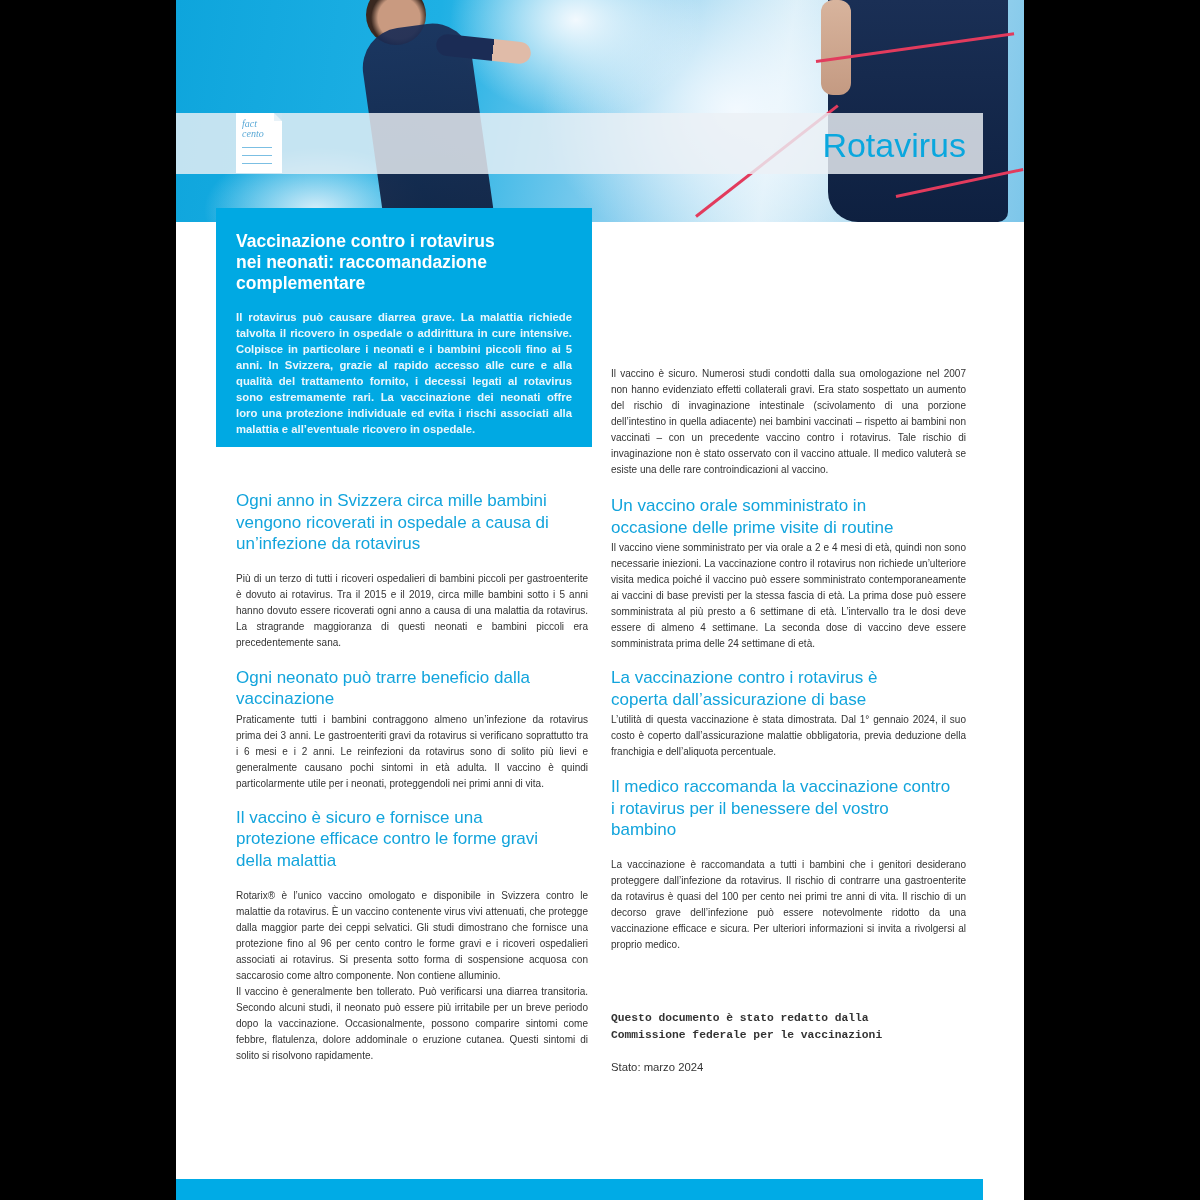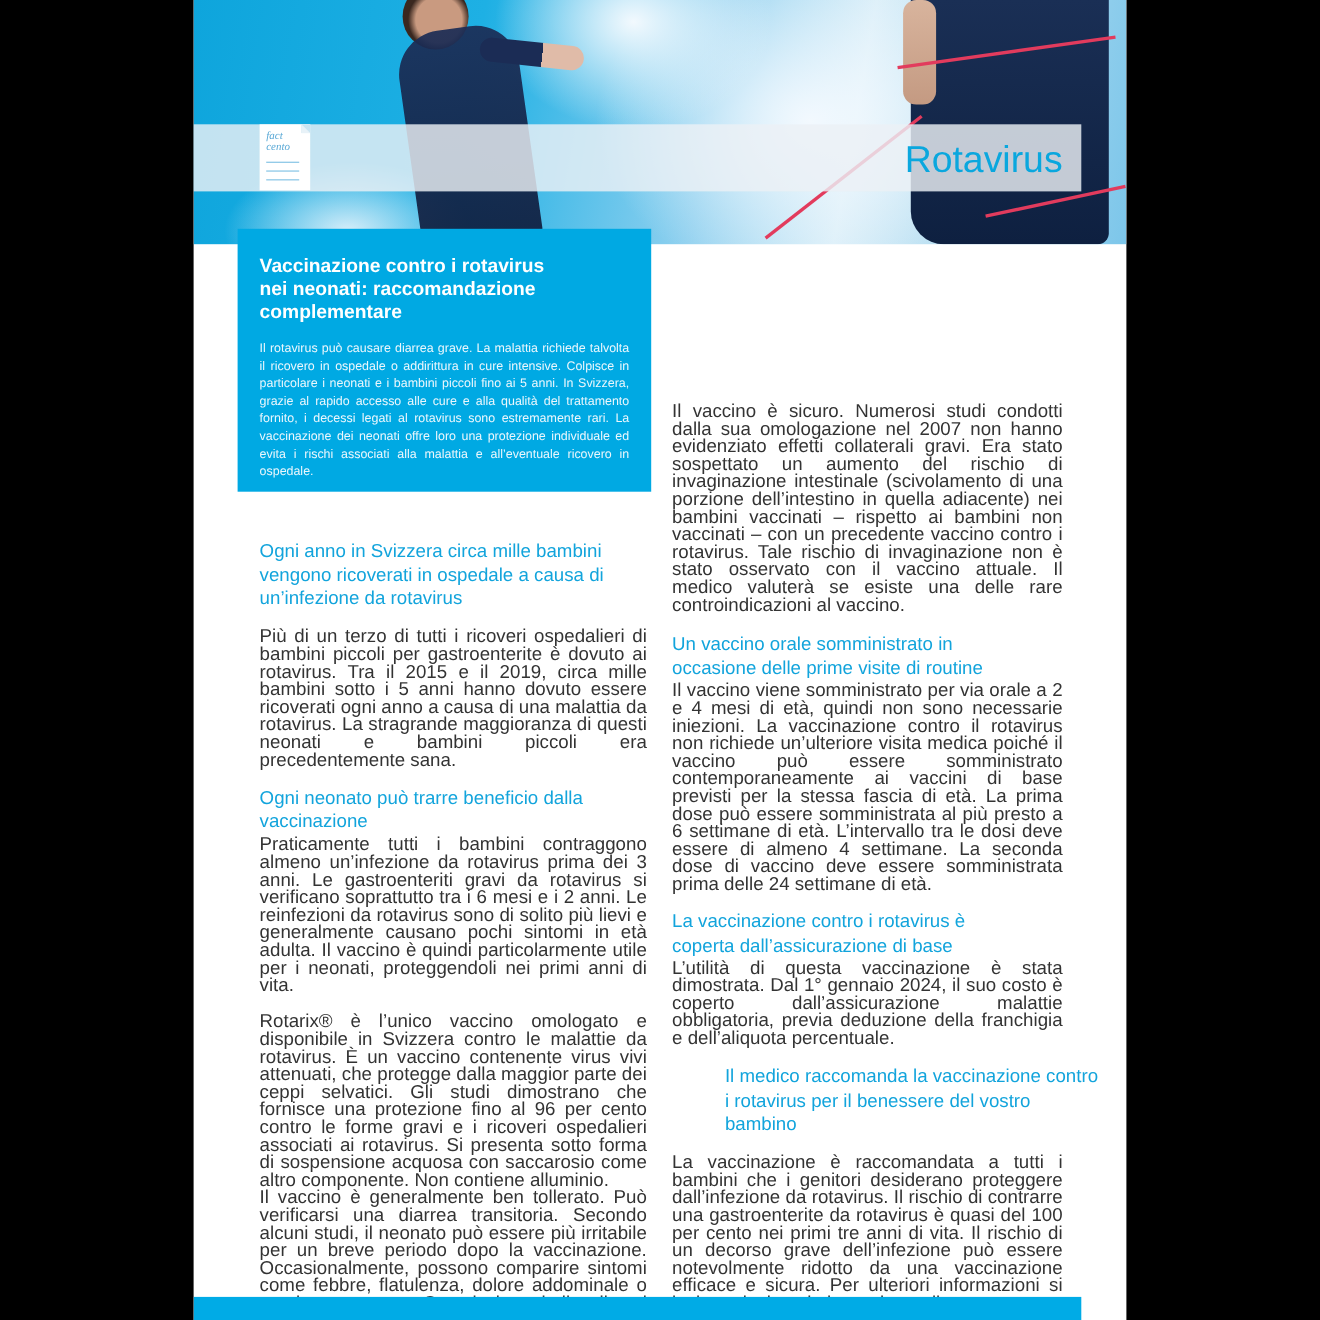--- a/index.html
+++ b/index.html
@@ -26,24 +26,24 @@
   .title-bar { position:absolute; left:0; top:113px; width:807px; height:61px; background:rgba(235,240,245,0.82); }
   .fact-icon { position:absolute; left:12px; top:113px; width:46px; height:60px; background:#fff;margin-left:48px; }
   .fact-icon .fold { position:absolute; right:0; top:0; width:0; height:0; border-left:8px solid #e8f2f8; border-top:8px solid #c9e4f2; }
   .fact-icon .txt { position:absolute; left:6px; top:6px; font-family:"Liberation Serif", serif; font-style:italic;
           font-size:10px; line-height:10px; color:#5aa9d6; }
   .fact-icon .ln { position:absolute; left:6px; width:30px; height:1px; background:#7bbfe3; }
   .title { position:absolute; right:58px; top:126px; font-size:34px; font-weight:normal; color:#0aa7de; letter-spacing:0px; }
   .intro { position:absolute; left:40px; top:208px; width:376px; height:239px; background:#00a9e3; box-sizing:border-box;
            padding:23px 20px 0 20px; color:#fff; }
   .intro h1 { margin:0; font-size:17.5px; line-height:21px; font-weight:bold; }
-  .intro p { margin:15px 0 0 0; font-size:11.3px; line-height:16px; text-align:justify; color:#eaf7fd; }
+  .intro p { margin:15px 0 0 0; font-size:11.3px; line-height:16px; text-align:justify; color:#eaf7fd;font-weight:bold; }
   .col { position:absolute; width:357px; color:#333; }
   .col h2 { margin:0; font-size:17px; line-height:21.5px; font-weight:normal; color:#12a4dc; }
-  .col p { margin:0; font-size:17px; line-height:16px; text-align:justify; }
+  .col p { margin:0; font-size:10px; line-height:16px; text-align:justify; }
   .footer-note { font-size:11.3px; line-height:16px; color:#333; }
   .footer-note b { color:#333;font-family:Liberation Mono, monospace; }
   .bottom-bar { position:absolute; left:0; top:1179px; width:807px; height:21px; background:#00abe6; }
 </style>
 </head>
 <body>
 
 <div class="page">
 
   <div class="hero">
@@ -81,34 +81,35 @@
     <p>Il rotavirus può causare diarrea grave. La malattia richiede talvolta il ricovero in ospedale o addirittura in cure intensive. Colpisce in particolare i neonati e i bambini piccoli fino ai 5 anni. In Svizzera, grazie al rapido accesso alle cure e alla qualità del trattamento fornito, i decessi legati al rotavirus sono estremamente rari. La vaccinazione dei neonati offre loro una protezione individuale ed evita i rischi associati alla malattia e all’eventuale ricovero in ospedale.</p>
   </div>
 
   <div class="col" style="left:60px; top:490px; width:352px;">
     <h2>Ogni anno in Svizzera circa mille bambini vengono ricoverati in ospedale a causa di un’infezione da rotavirus</h2>
     <p style="margin-top:16px;">Più di un terzo di tutti i ricoveri ospedalieri di bambini piccoli per gastroenterite è dovuto ai rotavirus. Tra il 2015 e il 2019, circa mille bambini sotto i 5 anni hanno dovuto essere ricoverati ogni anno a causa di una malattia da rotavirus. La stragrande maggioranza di questi neonati e bambini piccoli era precedentemente sana.</p>
 
     <h2 style="margin-top:16px;">Ogni neonato può trarre beneficio dalla vaccinazione</h2>
     <p style="margin-top:2px;">Praticamente tutti i bambini contraggono almeno un’infezione da rotavirus prima dei 3 anni. Le gastroenteriti gravi da rotavirus si verificano soprattutto tra i 6 mesi e i 2 anni. Le reinfezioni da rotavirus sono di solito più lievi e generalmente causano pochi sintomi in età adulta. Il vaccino è quindi particolarmente utile per i neonati, proteggendoli nei primi anni di vita.</p>
 
+    <h2 style="margin-top:15px; width:320px;">Il vaccino è sicuro e fornisce una protezione efficace contro le forme gravi della malattia</h2>
     <p style="margin-top:17px;">Rotarix® è l’unico vaccino omologato e disponibile in Svizzera contro le malattie da rotavirus. È un vaccino contenente virus vivi attenuati, che protegge dalla maggior parte dei ceppi selvatici. Gli studi dimostrano che fornisce una protezione fino al 96 per cento contro le forme gravi e i ricoveri ospedalieri associati ai rotavirus. Si presenta sotto forma di sospensione acquosa con saccarosio come altro componente. Non contiene alluminio.</p>
     <p style="margin-top:0;">Il vaccino è generalmente ben tollerato. Può verificarsi una diarrea transitoria. Secondo alcuni studi, il neonato può essere più irritabile per un breve periodo dopo la vaccinazione. Occasionalmente, possono comparire sintomi come febbre, flatulenza, dolore addominale o eruzione cutanea. Questi sintomi di solito si risolvono rapidamente.</p>
   </div>
 
   <div class="col" style="left:435px; top:366px; width:355px;">
     <p>Il vaccino è sicuro. Numerosi studi condotti dalla sua omologazione nel 2007 non hanno evidenziato effetti collaterali gravi. Era stato sospettato un aumento del rischio di invaginazione intestinale (scivolamento di una porzione dell’intestino in quella adiacente) nei bambini vaccinati – rispetto ai bambini non vaccinati – con un precedente vaccino contro i rotavirus. Tale rischio di invaginazione non è stato osservato con il vaccino attuale. Il medico valuterà se esiste una delle rare controindicazioni al vaccino.</p>
 
     <h2 style="margin-top:17px; width:320px;">Un vaccino orale somministrato in occasione delle prime visite di routine</h2>
     <p style="margin-top:2px;">Il vaccino viene somministrato per via orale a 2 e 4 mesi di età, quindi non sono necessarie iniezioni. La vaccinazione contro il rotavirus non richiede un’ulteriore visita medica poiché il vaccino può essere somministrato contemporaneamente ai vaccini di base previsti per la stessa fascia di età. La prima dose può essere somministrata al più presto a 6 settimane di età. L’intervallo tra le dosi deve essere di almeno 4 settimane. La seconda dose di vaccino deve essere somministrata prima delle 24 settimane di età.</p>
 
     <h2 style="margin-top:15px; width:320px;">La vaccinazione contro i rotavirus è coperta dall’assicurazione di base</h2>
     <p style="margin-top:2px;">L’utilità di questa vaccinazione è stata dimostrata. Dal 1° gennaio 2024, il suo costo è coperto dall’assicurazione malattie obbligatoria, previa deduzione della franchigia e dell’aliquota percentuale.</p>
 
-    <h2 style="margin-top:16px; width:340px;margin-left:48px;">Il medico raccomanda la vaccinazione contro i rotavirus per il benessere del vostro bambino</h2>
+    <h2 style="margin-top:16px; width:340px;">Il medico raccomanda la vaccinazione contro i rotavirus per il benessere del vostro bambino</h2>
     <p style="margin-top:16px;">La vaccinazione è raccomandata a tutti i bambini che i genitori desiderano proteggere dall’infezione da rotavirus. Il rischio di contrarre una gastroenterite da rotavirus è quasi del 100 per cento nei primi tre anni di vita. Il rischio di un decorso grave dell’infezione può essere notevolmente ridotto da una vaccinazione efficace e sicura. Per ulteriori informazioni si invita a rivolgersi al proprio medico.</p>
 
     <div class="footer-note" style="margin-top:56px; width:320px;">
       <b>Questo documento è stato redatto dalla Commissione federale per le vaccinazioni</b>
     </div>
     <div class="footer-note" style="margin-top:16px;">Stato: marzo 2024</div>
   </div>
 
   <div class="bottom-bar"></div>
 </div>

